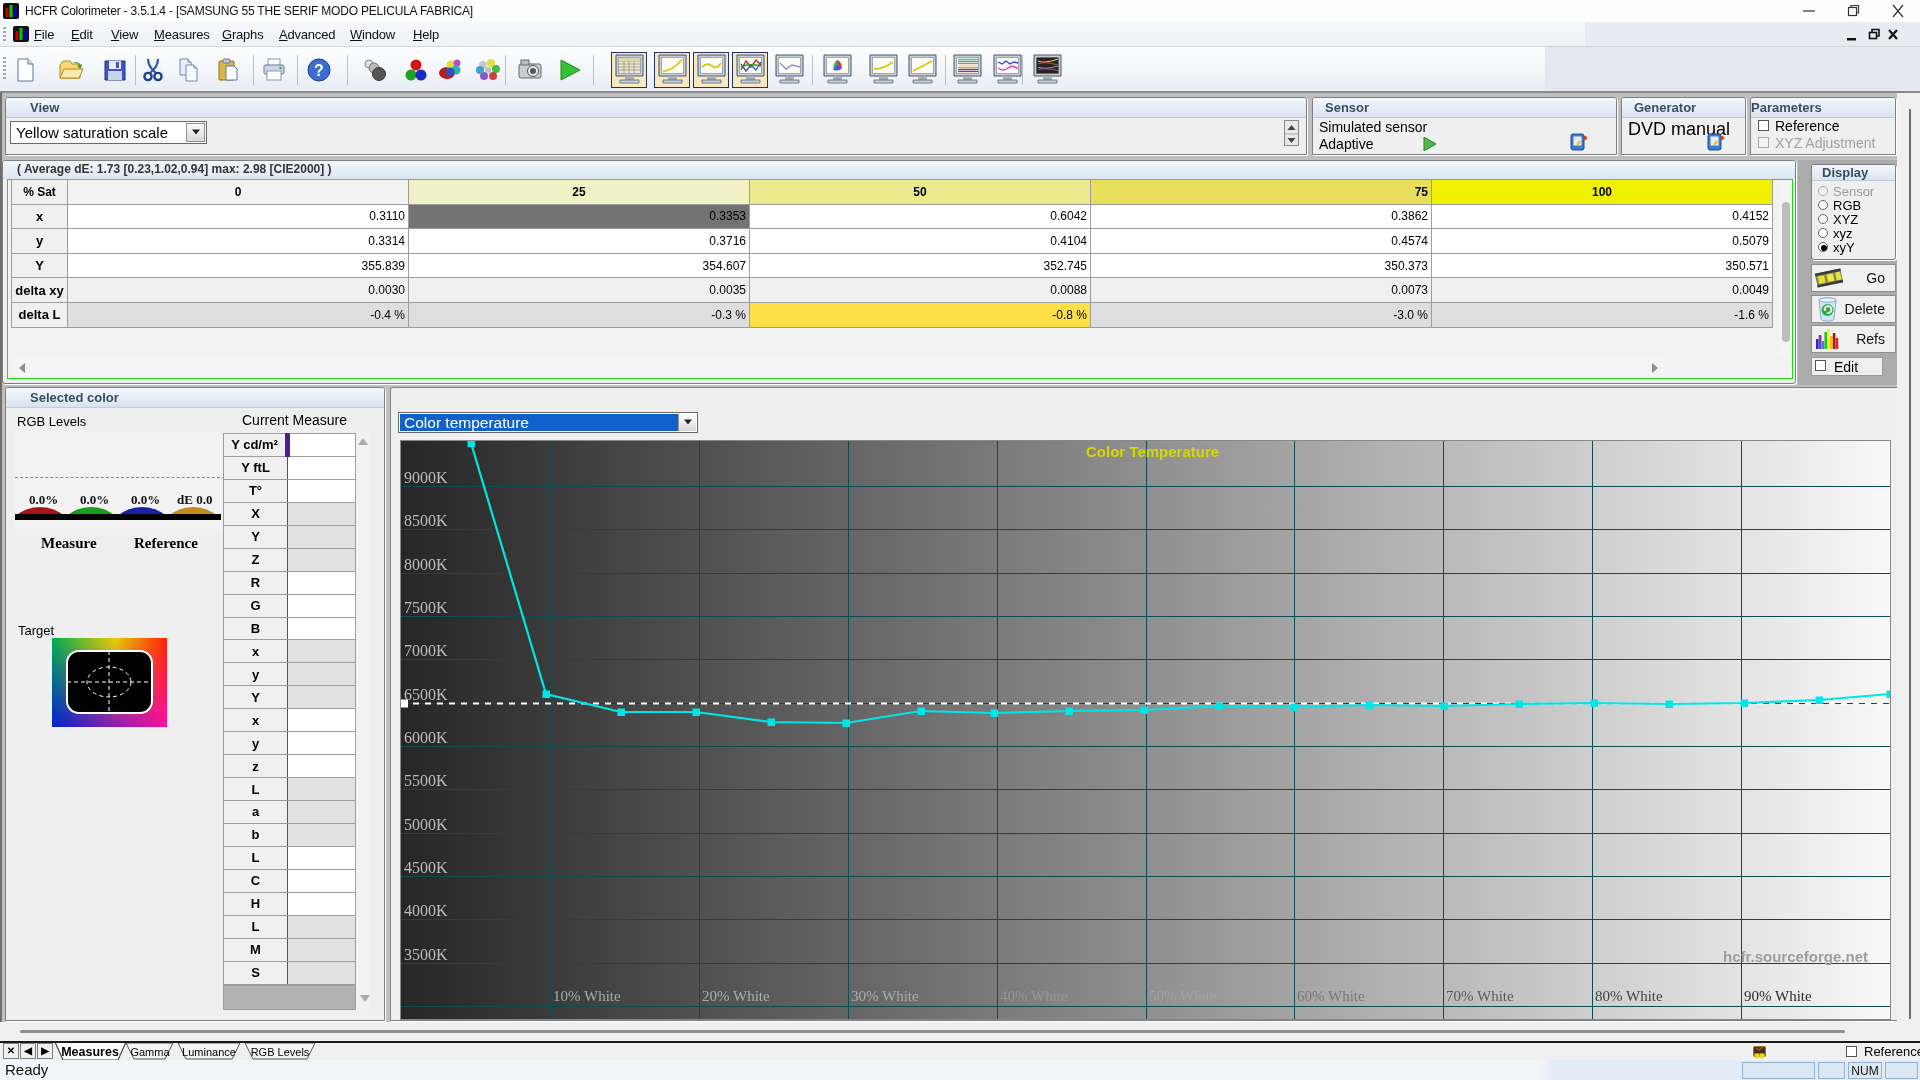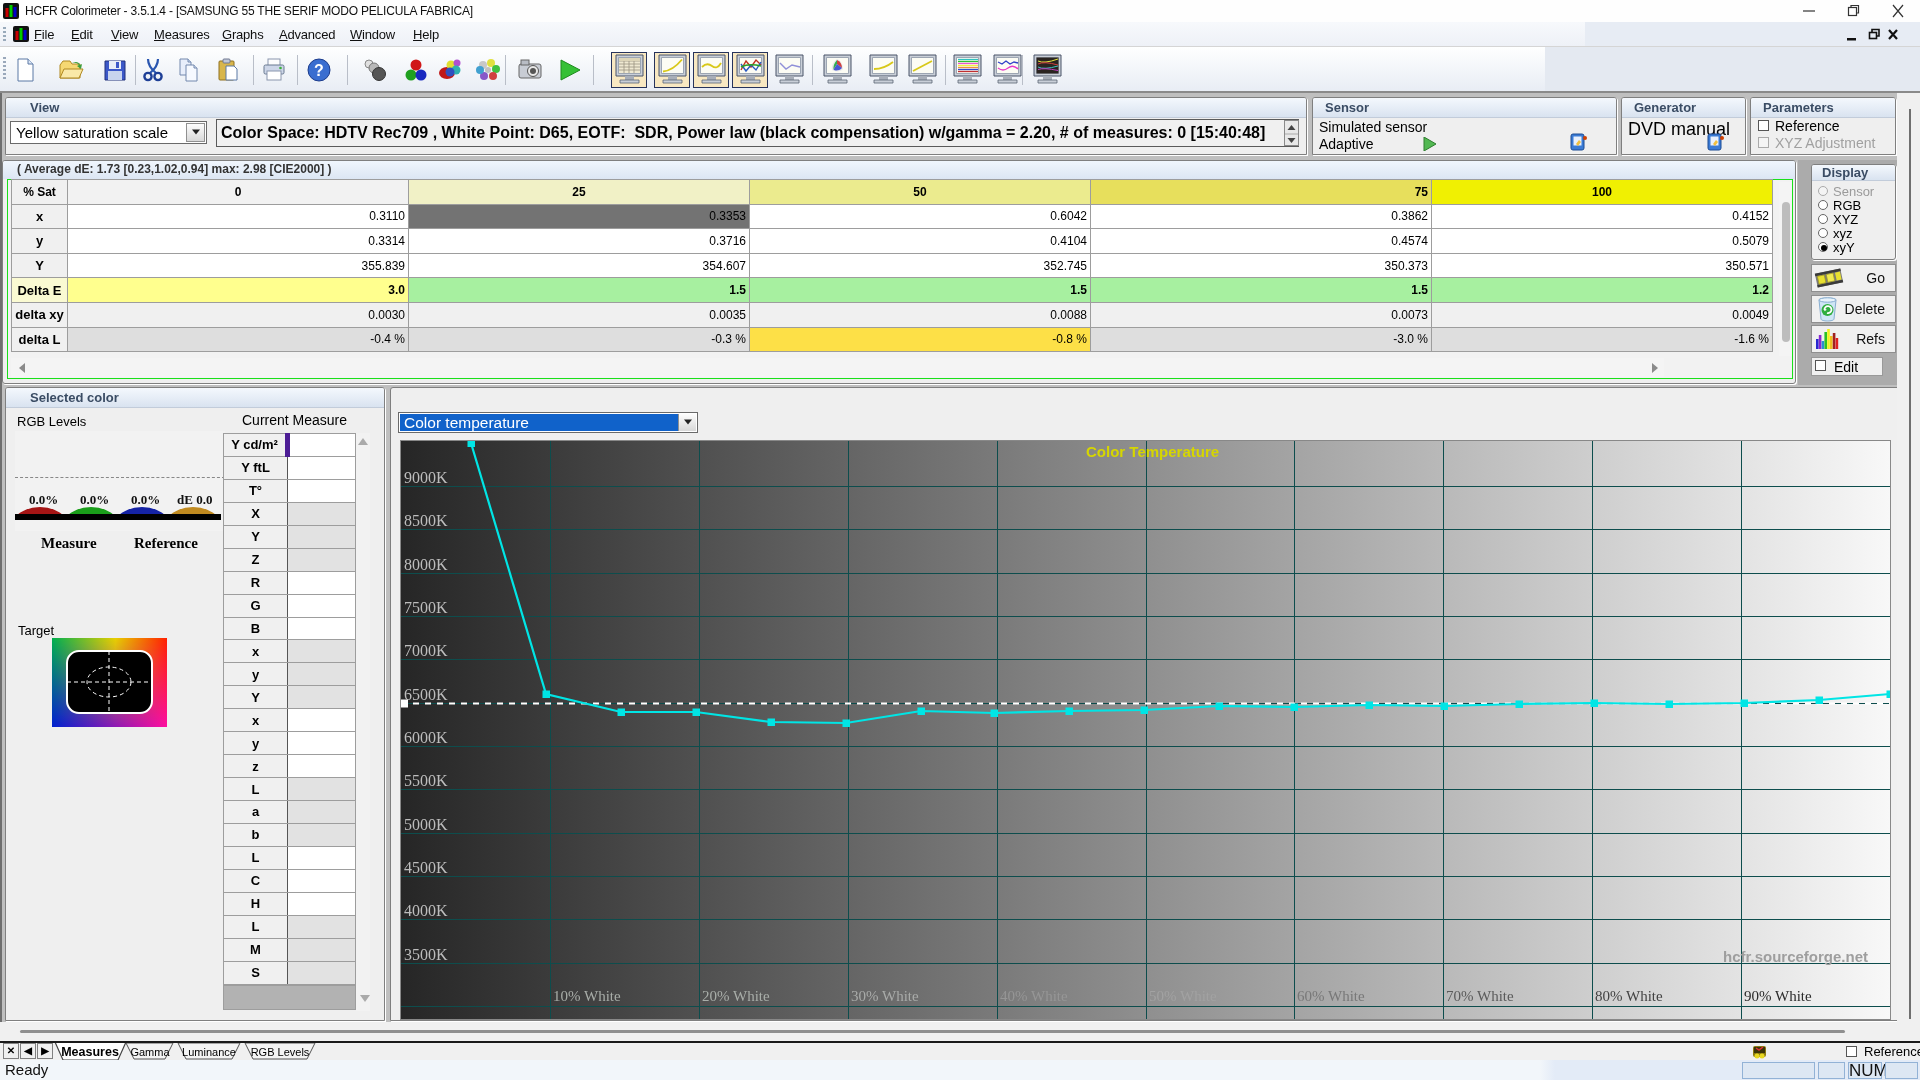--- a/index.html
+++ b/index.html
@@ -327,21 +327,20 @@
       <div class="sep" style="left:1022px"></div>
     </div>
   </div>
 <div class="abs" id="tbedge"></div>
 
 <div class="panel" style="left:5px;top:97px;width:1302px;height:58px">
   <div class="phead">View</div>
   <div class="abs" id="combo1">Yellow saturation scale<span class="dd">
         <span class="darr"></span>
       </span></div>
-  <div class="abs" id="bigfield">Color Space: HDTV Rec709 , White Point: D65, EOTF:&nbsp; SDR, Power law (black compensation) w/gamma = 2.20, # of measures: 0 [15:40:48]</div>
   <div class="abs" id="spinner"><svg width="13" height="26">
         <path d="M6.5 4 l4 5 h-8 z" fill="#444"></path>
         <path d="M6.5 22 l4 -5 h-8 z" fill="#444"></path>
         <line x1="0" y1="13" x2="13" y2="13" stroke="#aaa"></line>
       </svg></div>
 </div>
 
 <div class="panel" style="left:1312px;top:97px;width:305px;height:58px">
   <div class="phead" style="padding-left:12px">Sensor</div>
   <div class="abs" style="left:6px;top:21px;font-size:14px">Simulated sensor</div>
@@ -362,21 +361,21 @@
   <div class="abs" style="left:6px;top:21px;font-size:18px">DVD manual</div>
   <svg class="abs" style="left:84px;top:34px" width="20" height="20">
       <rect x="2" y="2" width="13" height="16" rx="2" fill="#3a7bd5" stroke="#1c4c94"></rect>
       <rect x="4.5" y="4.5" width="8" height="9" fill="#e8f0fc"></rect>
       <path d="M7 12 l3 -4 l2 2 l-3 4 z" fill="#f0c040"></path>
       <circle cx="16" cy="6" r="2" fill="#d04000"></circle>
     </svg>
 </div>
 
 <div class="panel" style="left:1750px;top:97px;width:146px;height:58px">
-  <div class="phead" style="padding-left:12px">Parameters</div>
+  <div class="phead" style="padding-left:0">Parameters</div>
   <div class="abs" style="left:7px;top:22px;width:11px;height:11px;background:#fff;border:1px solid #555"></div>
   <div class="abs" style="left:24px;top:20px;font-size:14px">Reference</div>
   <div class="abs" style="left:7px;top:39px;width:11px;height:11px;background:#f4f4f4;border:1px solid #aaa"></div>
   <div class="abs" style="left:24px;top:37px;font-size:14px;color:#a0a0a0">XYZ Adjustment</div>
 </div>
 
 <div class="panel" style="left:2px;top:160px;width:1794px;height:224px;border-radius:3px">
   <div class="abs" style="left:0;top:0;width:1792px;height:18px;background:linear-gradient(#f0f6fd,#dce6f3);border-radius:2px 2px 0 0"></div>
   <div class="abs" id="avg">( Average dE: 1.73 [0.23,1.02,0.94] max: 2.98 [CIE2000] )</div>
   <div class="abs" id="greenbox">
@@ -415,28 +414,20 @@
               <td class="num" style="background:#ffffff;font-weight:normal">0.4574</td>
               <td class="num" style="background:#ffffff;font-weight:normal">0.5079</td>
             </tr>
             <tr>
               <td class="rl">Y</td>
               <td class="num" style="background:#ffffff;font-weight:normal">355.839</td>
               <td class="num" style="background:#ffffff;font-weight:normal">354.607</td>
               <td class="num" style="background:#ffffff;font-weight:normal">352.745</td>
               <td class="num" style="background:#ffffff;font-weight:normal">350.373</td>
               <td class="num" style="background:#ffffff;font-weight:normal">350.571</td>
-            </tr>
-            <tr>
-              <td class="rl" style="background:#fafad2">Delta E</td>
-              <td class="num" style="background:#ffff8e;font-weight:bold">3.0</td>
-              <td class="num" style="background:#a7f0a0;font-weight:bold">1.5</td>
-              <td class="num" style="background:#a7f0a0;font-weight:bold">1.5</td>
-              <td class="num" style="background:#a7f0a0;font-weight:bold">1.5</td>
-              <td class="num" style="background:#a7f0a0;font-weight:bold">1.2</td>
             </tr>
             <tr>
               <td class="rl">delta xy</td>
               <td class="num" style="background:#f0f0f0;font-weight:normal">0.0030</td>
               <td class="num" style="background:#f0f0f0;font-weight:normal">0.0035</td>
               <td class="num" style="background:#f0f0f0;font-weight:normal">0.0088</td>
               <td class="num" style="background:#f0f0f0;font-weight:normal">0.0073</td>
               <td class="num" style="background:#f0f0f0;font-weight:normal">0.0049</td>
             </tr>
             <tr>
@@ -788,15 +779,15 @@
     </svg>
   <span class="abs" style="left:1846px;top:8px;width:11px;height:11px;background:#fff;border:1px solid #555"></span>
   <span class="abs" style="left:1864px;top:6px;font-size:13px">Reference</span>
 </div>
 
 <div class="abs" id="statusbar">
   <div class="abs" style="left:0;top:0;width:1920px;height:20px;background:linear-gradient(to right,#f2f6fa 1540px,#e3ebf7 1555px)"></div>
   <div class="abs" style="left:5px;top:1px;font-size:15px">Ready</div>
   <div class="sseg" style="left:1742px;width:73px"></div>
   <div class="sseg" style="left:1818px;width:27px"></div>
-  <div class="sseg" style="left:1848px;width:34px;text-align:center;font-size:17px;line-height:16px">NUM</div>
+  <div class="sseg" style="left:1848px;width:34px;text-align:center;font-size:12px;line-height:16px">NUM</div>
   <div class="sseg" style="left:1885px;width:33px"></div>
 </div>
 
 </body></html>

